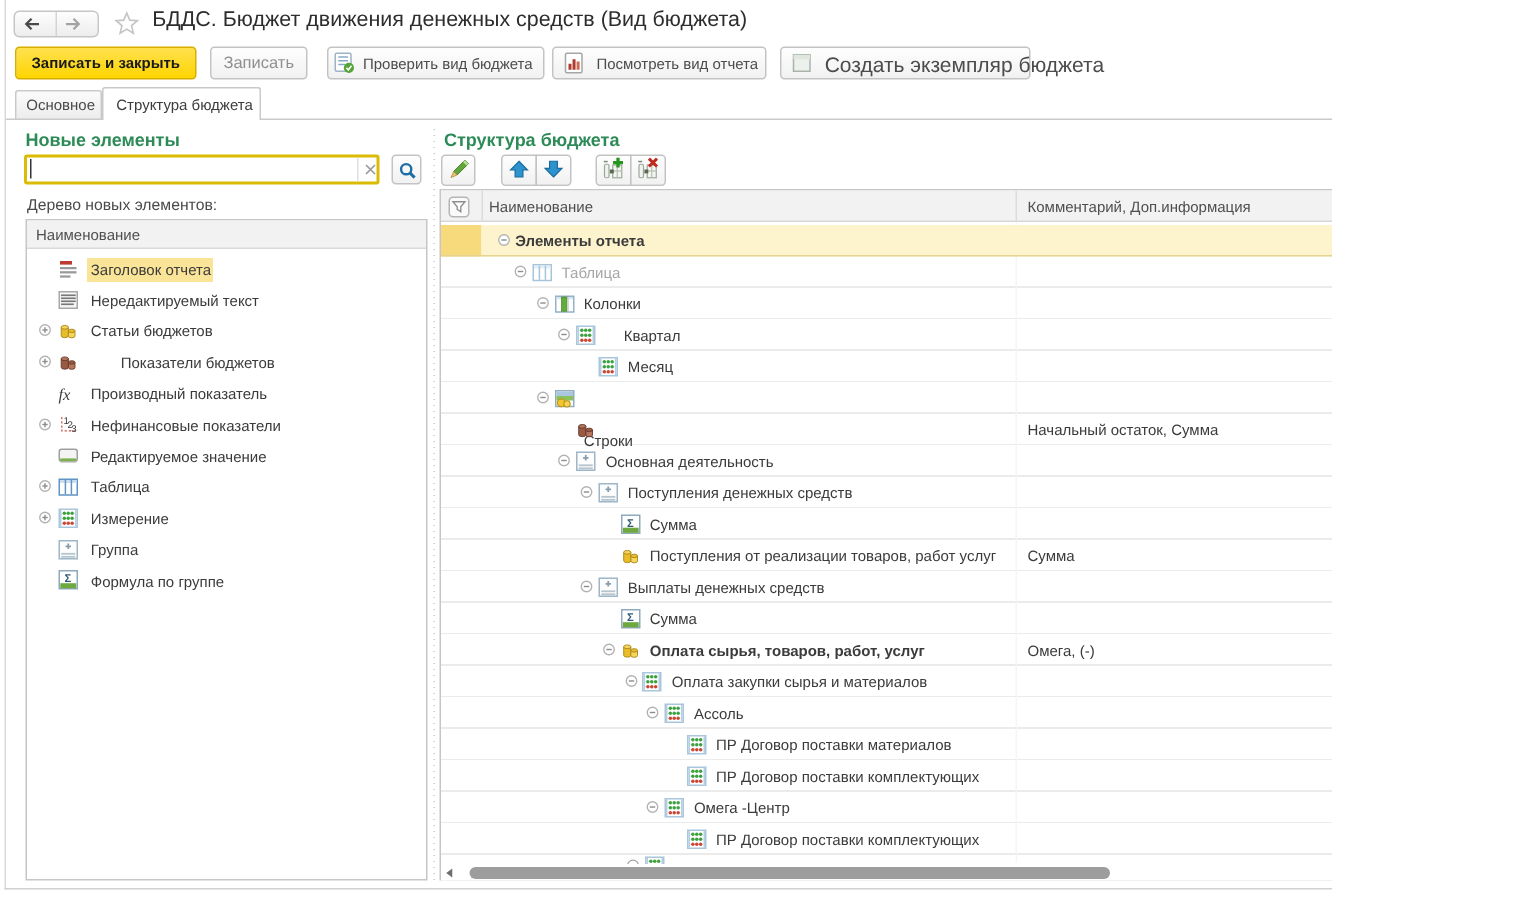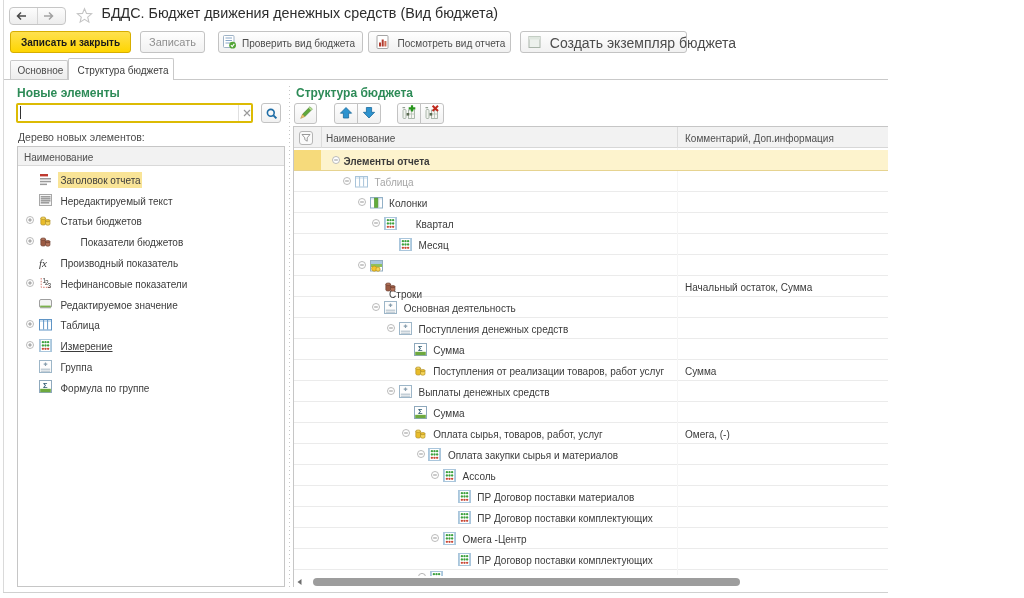--- a/index.html
+++ b/index.html
@@ -183,21 +183,21 @@
       <circle cx="3.9" cy="3.2" r="1.15" fill="#3da23d"></circle>
       <circle cx="6.5" cy="3.2" r="1.15" fill="#3da23d"></circle>
       <circle cx="9.1" cy="3.2" r="1.15" fill="#3da23d"></circle>
       <circle cx="3.9" cy="6.5" r="1.15" fill="#3da23d"></circle>
       <circle cx="6.5" cy="6.5" r="1.15" fill="#3da23d"></circle>
       <circle cx="9.1" cy="6.5" r="1.15" fill="#3da23d"></circle>
       <circle cx="3.9" cy="9.8" r="1.15" fill="#cb4734"></circle>
       <circle cx="6.5" cy="9.8" r="1.15" fill="#cb4734"></circle>
       <circle cx="9.1" cy="9.8" r="1.15" fill="#cb4734"></circle>
     </svg>
-<div class="txt" style="left:60.5px;top:340.20000000000005px;font-size:10px;color:#3b3b3b;font-weight:normal;text-decoration:underline;">Измерение</div>
+<div class="txt" style="left:60.5px;top:340.20000000000005px;font-size:10px;color:#3b3b3b;font-weight:normal;">Измерение</div>
 <svg style="left:39px;top:359.5px" width="13" height="13">
       <rect x="0.5" y="0.5" width="12" height="12" fill="#fdfdfd" stroke="#9db6c8"></rect>
       <path d="M6.5 2.4 v3.6 M4.7 4.2 h3.6" stroke="#889eae" stroke-width="1.2"></path>
       <rect x="1.8" y="8.6" width="9.4" height="1.2" fill="#b6c4ce"></rect>
       <rect x="1.8" y="10.6" width="9.4" height="1.2" fill="#b6c4ce"></rect>
     </svg>
 <div class="txt" style="left:60.5px;top:361.0px;font-size:10px;color:#3b3b3b;font-weight:normal;">Группа</div>
 <svg style="left:39px;top:380.3px" width="13" height="13">
       <rect x="0.5" y="0.5" width="12" height="12" fill="#fff" stroke="#8fa9bd"></rect>
       <rect x="1.2" y="8.8" width="10.6" height="3.4" fill="#6da93e"></rect>
@@ -407,21 +407,21 @@
       <line x1="2.2" y1="4" x2="5.8" y2="4" stroke="#8e8e8e" stroke-width="0.95"></line>
     </svg>
 <svg style="left:413.7px;top:426.5px" width="13" height="13">
       <g stroke="#a8861a" stroke-width="0.6">
         <path d="M1.8 4.2 v5.6 q0 1.3 2.4 1.3 q2.4 0 2.4-1.3 v-5.6 z" fill="#e9bc2a"></path>
         <ellipse cx="4.2" cy="4.2" rx="2.4" ry="1.25" fill="#f6d55c"></ellipse>
         <path d="M6.6 6.6 v3.4 q0 1.2 2.2 1.2 q2.2 0 2.2-1.2 v-3.4 z" fill="#f6d55c"></path>
         <ellipse cx="8.8" cy="6.6" rx="2.2" ry="1.15" fill="#e9bc2a"></ellipse>
       </g>
     </svg>
-<div class="txt" style="left:433.2px;top:428px;font-size:10px;color:#3b3b3b;font-weight:normal;">Оплата сырья, товаров, работ, услуг</div>
+<div class="txt" style="left:433.2px;top:428px;font-size:10px;color:#3b3b3b;font-weight:bold;">Оплата сырья, товаров, работ, услуг</div>
 <div class="txt" style="left:685px;top:428px;font-size:10px;color:#3b3b3b;font-weight:normal;">Омега, (-)</div>
 <svg style="left:416.5px;top:450px" width="8" height="8">
       <circle cx="4" cy="4" r="3.5" fill="#fff" stroke="#b2b2b2" stroke-width="0.9"></circle>
       <line x1="2.2" y1="4" x2="5.8" y2="4" stroke="#8e8e8e" stroke-width="0.95"></line>
     </svg>
 <svg style="left:428.4px;top:447.5px" width="13" height="13">
       <rect x="0.5" y="0.5" width="12" height="12" fill="#fff" stroke="#aac6dc"></rect>
       <rect x="1" y="1" width="1" height="11" fill="#b4cfe2"></rect>
       <rect x="11" y="1" width="1" height="11" fill="#b4cfe2"></rect>
       <line x1="2" y1="3.2" x2="11" y2="3.2" stroke="#dde7ee" stroke-width="0.6"></line>

